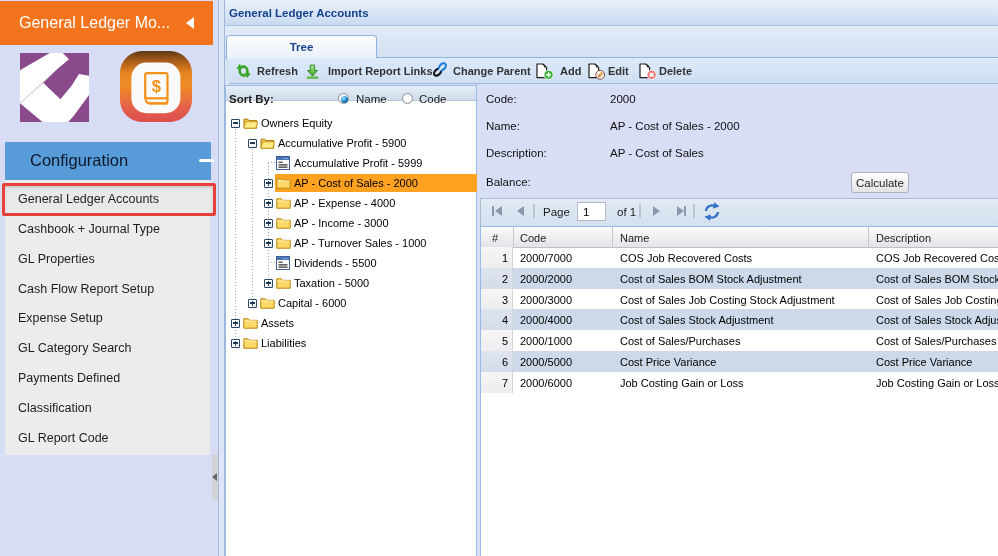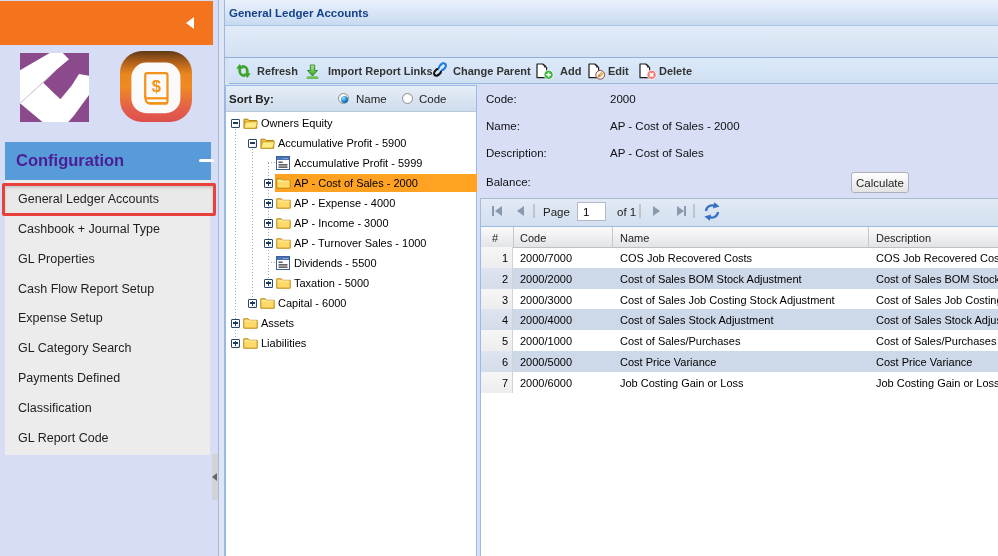--- a/index.html
+++ b/index.html
@@ -8,21 +8,21 @@
 #stage { position:relative; width:998px; height:556px; background:#fff; }
 .abs { position:absolute; }
 
 
 #sidebar { left:0; top:0; width:218px; height:556px; background:#d6ddf4; }
 #orangebar { left:0; top:1px; width:213px; height:44px; background:#f4731d; }
 #orangebar .t { position:absolute; left:19px; top:13px; color:#fff; font-size:16px; }
 #orangebar .arr { position:absolute; left:186px; top:16px; width:0; height:0;
   border-top:6px solid transparent; border-bottom:6px solid transparent; border-right:8px solid #fff; }
 #configbar { left:5px; top:142px; width:206px; height:38px; background:#579bd9; }
-#configbar .t { position:absolute; left:11px; top:9px; color:#4c1d95; font-size:16.5px; font-weight:bold; }
+#configbar .t { position:absolute; left:25px; top:9px; color:#0f172a; font-size:16.5px; font-weight:normal; }
 #configbar .minus { position:absolute; left:194px; top:17px; width:15px; height:3px; background:#fff; border-radius:2px; }
 #menu { left:5px; top:180px; width:205px; height:275px; background:#ececec; }
 .mitem { position:absolute; left:13px; font-size:12.5px; color:#1e1e1e; }
 #selbox { position:absolute; left:-3px; top:3px; width:214px; height:33px;
   border:3px solid #e8403a; background:#e9e9e9; border-radius:2px;
   box-shadow:inset 0 2px 3px rgba(0,0,0,0.14); }
 #collapse { left:212px; top:454px; width:6px; height:46px; background:#d2d3d6; }
 #collapse .arr { position:absolute; left:0px; top:19px; width:0; height:0;
   border-top:4px solid transparent; border-bottom:4px solid transparent; border-right:5px solid #666; }
 
@@ -42,21 +42,21 @@
   padding-top:5px; }
 #tab1 { left:1px; width:151px; background:linear-gradient(#fdfdfe,#e8f0fa); height:24px; }
 #tab2 { left:155px; width:149px; background:linear-gradient(#e4eefb,#cfe0f4); }
 #toolbar { left:4px; top:58px; width:773px; height:26px;
   background:linear-gradient(#dceafb,#cfdff2); border-bottom:1px solid #9cb8d8;font-weight:bold; }
 .tbi { position:absolute; top:4px; width:17px; height:17px; }
 .tbt { position:absolute; top:7px; font-size:11px; color:#333; }
 
 
 #treepanel { left:0; top:85px; width:252px; height:472px; background:#fff; border:1px solid #99bbe8; border-bottom:none; }
-#sortbar { position:absolute; left:0; top:0; width:250px; height:26px;
+#sortbar { position:absolute; left:0; top:0; width:250px; height:15px;
   background:linear-gradient(#e6eef8,#cfdcec); border-bottom:1px solid #b9c9dc; }
 #sortbar .lbl { position:absolute; left:3px; top:7px; font-size:11.5px; font-weight:bold; color:#222; }
 .radio { position:absolute; top:7px; width:11px; height:11px; border-radius:50%;
   background:radial-gradient(#fff 50%, #e2e2e2); border:1px solid #939393; }
 .radio.sel::after { content:""; position:absolute; left:2px; top:2px; width:7px; height:7px;
   border-radius:50%; background:radial-gradient(circle at 35% 30%, #7fd4f2 10%, #1878c8 55%, #0b5a9e); }
 .rlbl { position:absolute; top:7px; font-size:11.5px; color:#222; }
 .trow { position:absolute; height:20px; font-size:11px; color:#000; }
 .trow .txt { position:absolute; top:4px; }
 #treesel { position:absolute; left:49px; top:88px; width:202px; height:18px; background:#ffa221; }
@@ -89,20 +89,21 @@
   background:linear-gradient(#f6f6f6,#ededef); text-align:right; padding:5px 4px 0 0; font-size:11px; }
 .grow.alt .gnum { background:linear-gradient(#dfe5ef,#d4dce9); }
 .gc { position:absolute; top:5px; white-space:nowrap; }
 </style>
 </head>
 <body>
 <div id="stage">
 
   <div class="abs" id="sidebar"></div>
   <div class="abs" id="orangebar">
+    <div class="t">General Ledger Mo...</div>
       <div class="arr"></div>
   </div>
 
   <svg class="abs" style="left:19px; top:53px;" width="71" height="69" viewBox="0 0 100 100">
     <rect width="100" height="100" fill="#8a4a8c"></rect>
     <polygon fill="#fff" points="0,25 43,0 62,0 71,9 52,25 33.6,43 0,73"></polygon>
     <polygon fill="#fff" points="0,73 33.6,43 58.5,67 75,47 85.5,30.5 100,33 100,61 78,91 70,100 32.6,100"></polygon>
     <line x1="0" y1="73" x2="52" y2="25" stroke="#cfc3cf" stroke-width="1.3"></line>
   </svg>
   <svg class="abs" style="left:120px; top:51px;" width="72" height="71" viewBox="0 0 72 71">
@@ -147,20 +148,21 @@
 
   <div class="abs" id="split1"></div>
   <div class="abs" id="splitf"></div>
   <div class="abs" id="split2"></div>
 
   <div class="abs" id="main">
     <div class="abs" id="titlebar">
         <div class="t">General Ledger Accounts</div>
       </div>
     <div class="abs" id="tabstrip">
+      <div class="tab" id="tab1">Tree</div>
     </div>
     <div class="abs" id="toolbar">
       <svg class="tbi" style="left:7px;top:5px;width:15px;height:16px;" viewBox="0 0 15 16">
         <g stroke="#3aa427" stroke-width="2.7" fill="none">
           <path d="M3.7,5.2 V8 a4.6,4.6 0 0 0 4.6,4.6 h1"></path>
           <path d="M11.3,10.8 V8 a4.6,4.6 0 0 0 -4.6,-4.6 h-1"></path>
         </g>
         <polygon points="0.2,5.8 3.7,1 7.2,5.8" fill="#3aa427"></polygon>
         <polygon points="14.8,10.2 11.3,15 7.8,10.2" fill="#3aa427"></polygon>
       </svg>

